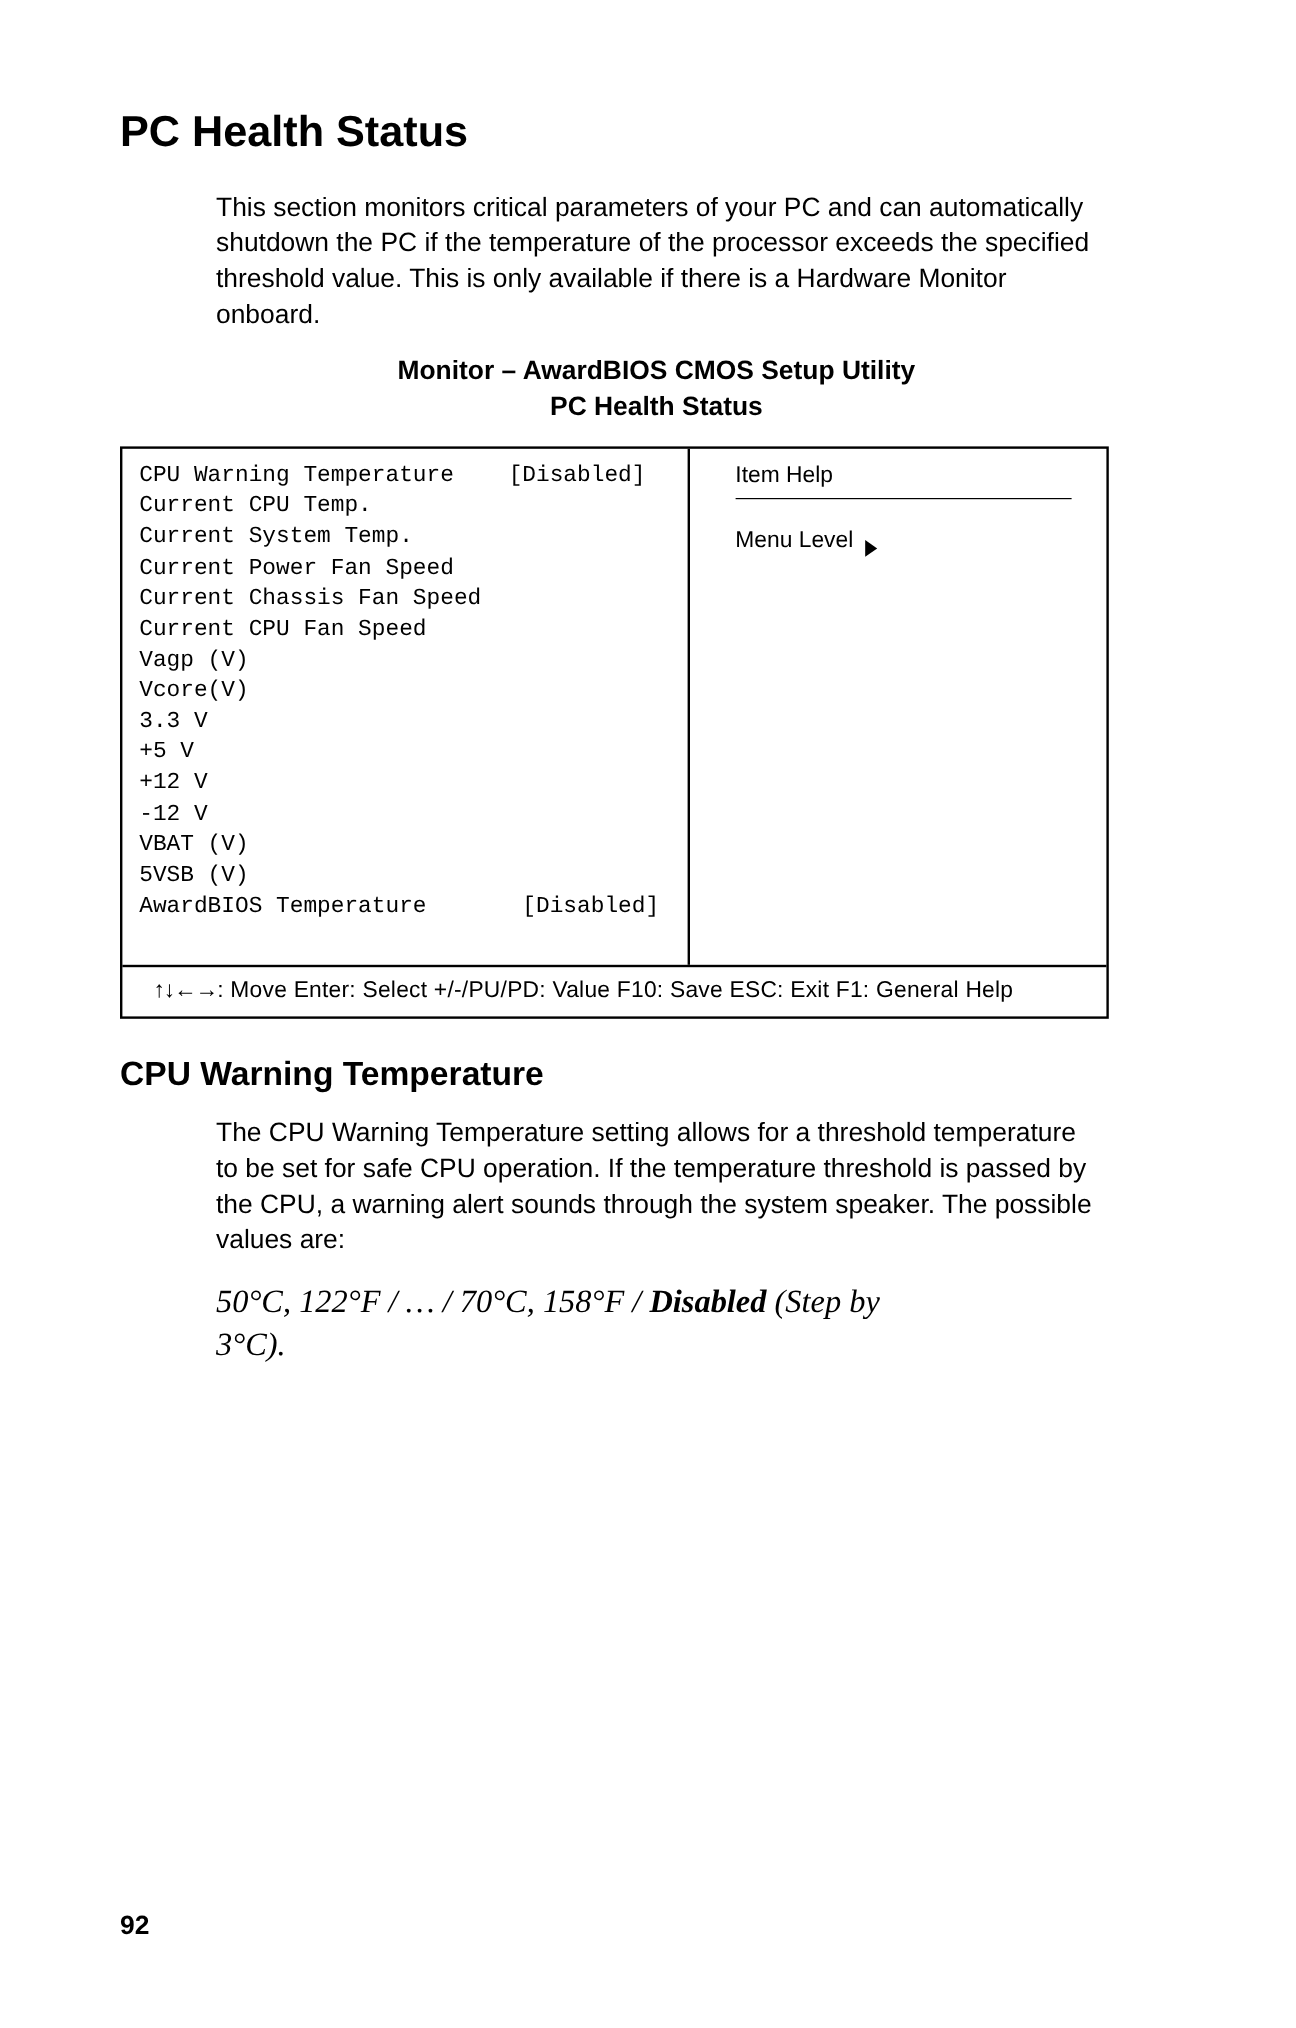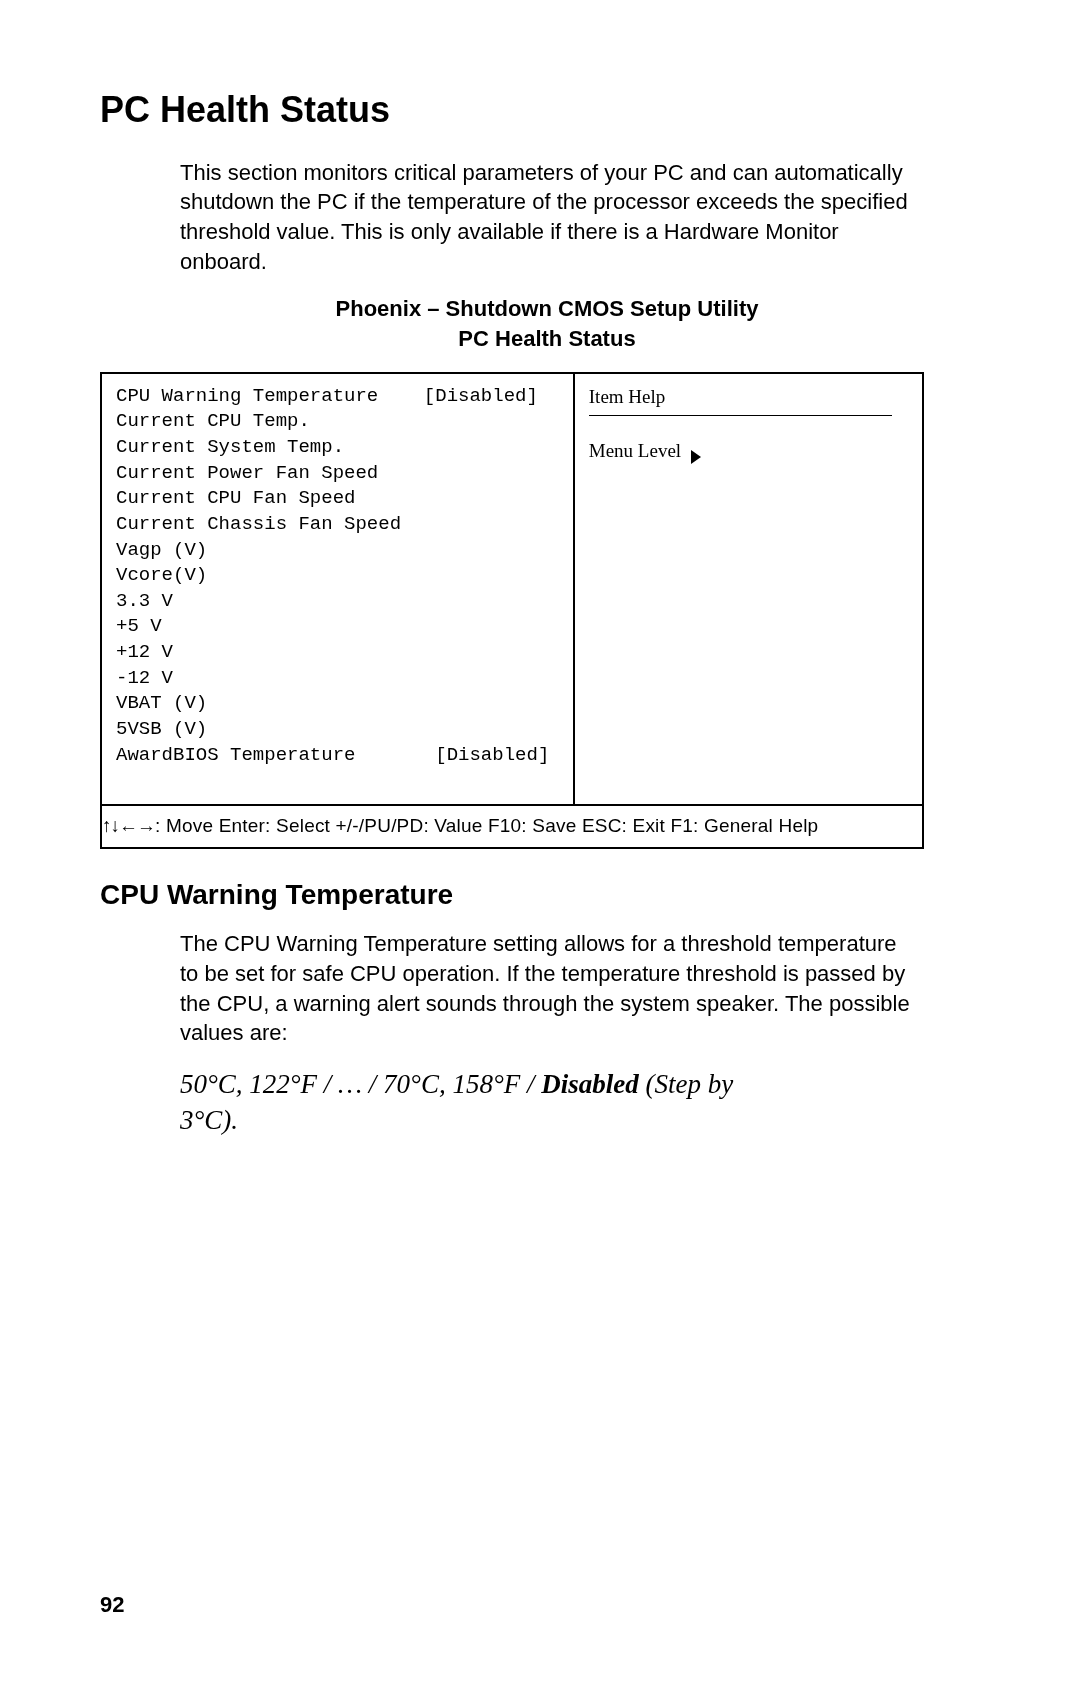--- a/index.html
+++ b/index.html
@@ -59,23 +59,24 @@
   }
   .bios-label {
     white-space: pre;
   }
   .bios-val {
     white-space: pre;
   }
   .bios-right {
     flex: 1;
     padding: 10px 14px;
-    font-family: Liberation Serif, serif;
+    font-family: Liberation Sans, sans-serif;
     font-size: 19px;
     line-height: 1.35;
+    margin-left: 24px;
   }
   .bios-right .divider {
     margin-top: 6px;
     border-top: 1px solid #000;
     width: 95%;
     margin-bottom: 22px;
   }
   .menu-level-row {
     display: flex;
     align-items: flex-end;
@@ -83,21 +84,21 @@
   .play {
     display: inline-block;
     width: 0; height: 0;
     border-top: 7px solid transparent;
     border-bottom: 7px solid transparent;
     border-left: 10px solid #000;
     margin-left: 10px;
   }
   .bios-footer {
     border-top: 2px solid #000;
-    padding: 6px 14px 8px 0;
+    padding: 6px 14px 8px 26px;
     font-family: "Courier New", Courier, monospace;
     font-size: 19px;
     line-height: 1.45;
   }
   .footer-line1 {
     font-family: Arial, Helvetica, sans-serif;
     letter-spacing: 0.2px;
   }
   .footer-line1 .arrows {
     font-family: Arial, sans-serif;
@@ -131,21 +132,21 @@
 </head>
 <body>
 
 <div class="page">
 
   <div class="h1">PC Health Status</div>
 
   <div class="body-indent">
     <div class="para">This section monitors critical parameters of your PC and can automatically shutdown the PC if the temperature of the processor exceeds the specified threshold value. This is only available if there is a Hardware Monitor onboard.</div>
     <div class="bios-title">
-      <span>Phoenix – Shutdown CMOS Setup Utility</span><br>
+      <span>Monitor – AwardBIOS CMOS Setup Utility</span><br>
       <span>PC Health Status</span>
     </div>
   </div>
 
   <div class="bios-box">
     <div class="bios-top">
       <div class="bios-left" id="bios-items">
           <div class="bios-row">
             <span class="bios-label">CPU Warning Temperature    </span>
             <span class="bios-val">[Disabled]</span>
@@ -153,24 +154,24 @@
           <div class="bios-row">
             <span class="bios-label">Current CPU Temp.</span>
           </div>
           <div class="bios-row">
             <span class="bios-label">Current System Temp.</span>
           </div>
           <div class="bios-row">
             <span class="bios-label">Current Power Fan Speed</span>
           </div>
           <div class="bios-row">
+            <span class="bios-label">Current Chassis Fan Speed</span>
+          </div>
+          <div class="bios-row">
             <span class="bios-label">Current CPU Fan Speed</span>
-          </div>
-          <div class="bios-row">
-            <span class="bios-label">Current Chassis Fan Speed</span>
           </div>
           <div class="bios-row">
             <span class="bios-label">Vagp (V)</span>
           </div>
           <div class="bios-row">
             <span class="bios-label">Vcore(V)</span>
           </div>
           <div class="bios-row">
             <span class="bios-label">3.3 V</span>
           </div>

